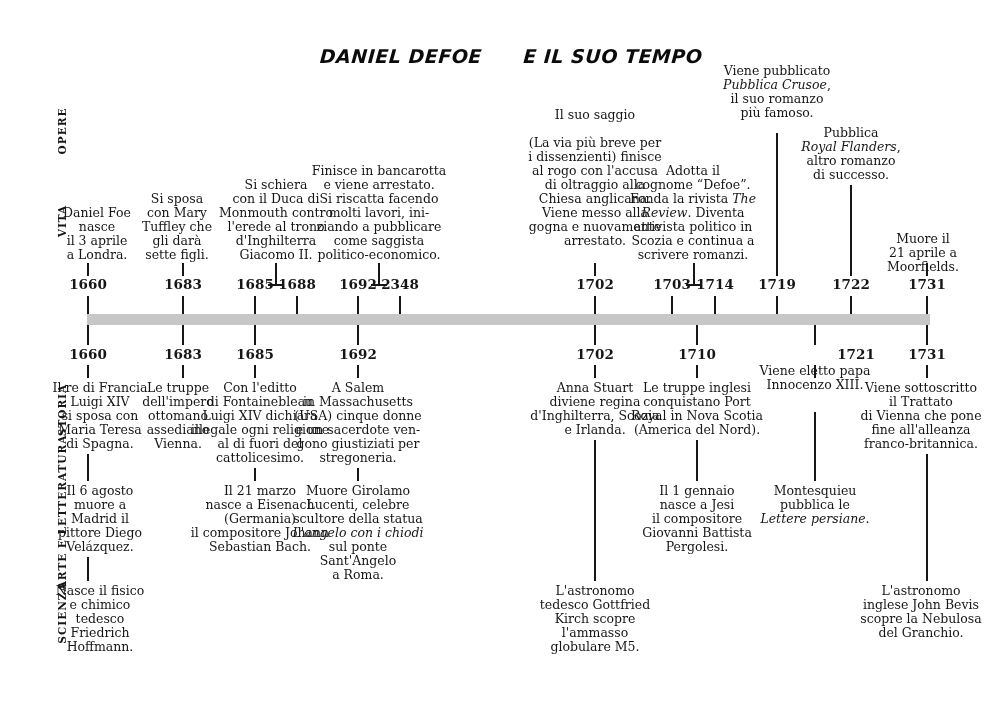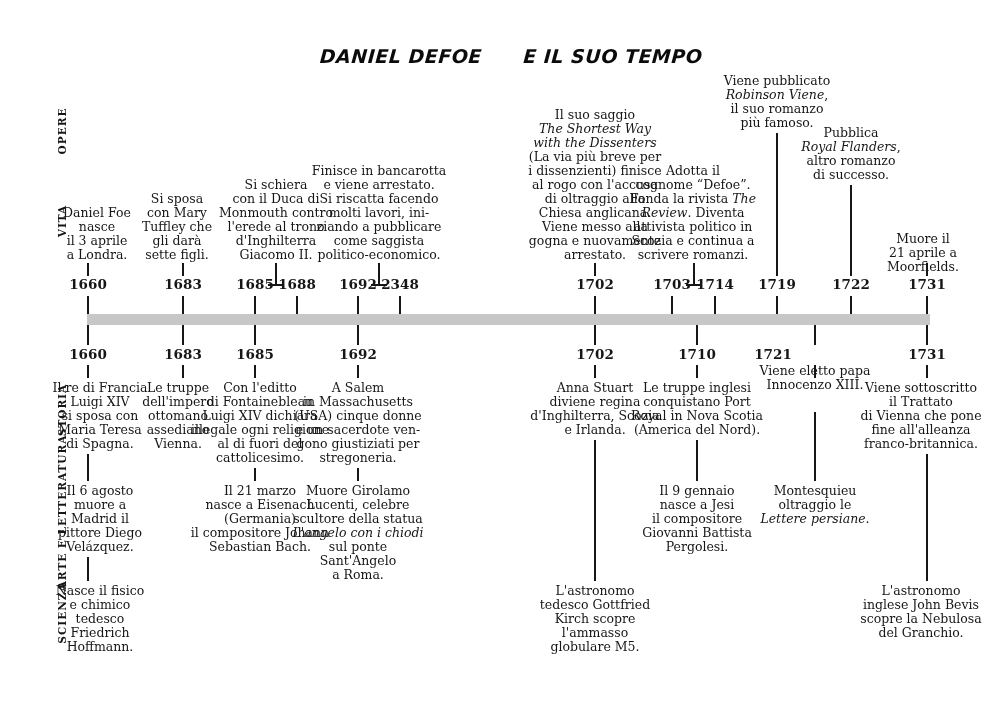--- a/index.html
+++ b/index.html
@@ -82,22 +82,21 @@
     <div class="vl" style="left:379px;top:263px;height:22px"></div>
     <div class="hl" style="left:379px;top:284px;width:16px"></div>
     <div class="yr" style="left:358px;top:277px">1692</div>
     <div class="yr" style="left:400px;top:277px">2348</div>
     <div class="vl" style="left:358px;top:296px;height:18px"></div>
     <div class="vl" style="left:400px;top:296px;height:18px"></div>
   </div>
 
   <div>
     <div class="evt" style="left:595px;top:108px"><span>Il suo saggio
-</span><span class="it">The Shortest Way
-with the Dissenters</span><span>
+</span><span>
 (La via più breve per
 i dissenzienti) finisce
 al rogo con l'accusa
 di oltraggio alla
 Chiesa anglicana.
 Viene messo alla
 gogna e nuovamente
 arrestato.</span></div>
     <div class="vl" style="left:595px;top:263px;height:13px"></div>
     <div class="yr" style="left:595px;top:277px">1702</div>
@@ -114,22 +113,22 @@
 scrivere romanzi.</span></div>
     <div class="vl" style="left:694px;top:263px;height:22px"></div>
     <div class="hl" style="left:694px;top:284px;width:16px"></div>
     <div class="yr" style="left:672px;top:277px">1703</div>
     <div class="yr" style="left:715px;top:277px">1714</div>
     <div class="vl" style="left:672px;top:296px;height:18px"></div>
     <div class="vl" style="left:715px;top:296px;height:18px"></div>
   </div>
 
   <div>
-    <div class="evt" style="left:777px;top:74px"><span>Viene pubblicato
-</span><span class="it">Robinson Viene</span><span>,
+    <div class="evt" style="left:777px;top:64px"><span>Viene pubblicato
+</span><span class="it">Pubblica Crusoe</span><span>,
 il suo romanzo
 più famoso.</span></div>
     <div class="vl" style="left:777px;top:133px;height:143px"></div>
     <div class="yr" style="left:777px;top:277px">1719</div>
     <div class="vl" style="left:777px;top:296px;height:18px"></div>
   </div>
 
   <div>
     <div class="evt" style="left:851px;top:126px"><span>Pubblica
 </span><span class="it">Royal Flanders</span><span>,
@@ -239,36 +238,36 @@
 
   <div>
     <div class="vl" style="left:697px;top:325px;height:20px"></div>
     <div class="yr" style="left:697px;top:347px">1710</div>
     <div class="vl" style="left:697px;top:365px;height:13px"></div>
     <div class="evt" style="left:697px;top:381px">Le truppe inglesi
 conquistano Port
 Royal in Nova Scotia
 (America del Nord).</div>
     <div class="vl" style="left:697px;top:440px;height:41px"></div>
-    <div class="evt" style="left:697px;top:484px">Il 9 gennaio
+    <div class="evt" style="left:697px;top:484px">Il 1 gennaio
 nasce a Jesi
 il compositore
 Giovanni Battista
 Pergolesi.</div>
   </div>
 
   <div>
     <div class="vl" style="left:815px;top:325px;height:20px"></div>
-    <div class="yr" style="left:773px;top:347px">1721</div>
+    <div class="yr" style="left:856px;top:347px">1721</div>
     <div class="vl" style="left:815px;top:365px;height:13px"></div>
     <div class="evt" style="left:815px;top:364px">Viene eletto papa
 Innocenzo XIII.</div>
     <div class="vl" style="left:815px;top:412px;height:69px"></div>
     <div class="evt" style="left:815px;top:484px"><span>Montesquieu
-oltraggio le
+pubblica le
 </span><span class="it">Lettere persiane</span><span>.</span></div>
   </div>
 
   <div>
     <div class="vl" style="left:927px;top:325px;height:20px"></div>
     <div class="yr" style="left:927px;top:347px">1731</div>
     <div class="vl" style="left:927px;top:365px;height:13px"></div>
     <div class="evt" style="left:921px;top:381px">Viene sottoscritto
 il Trattato
 di Vienna che pone

